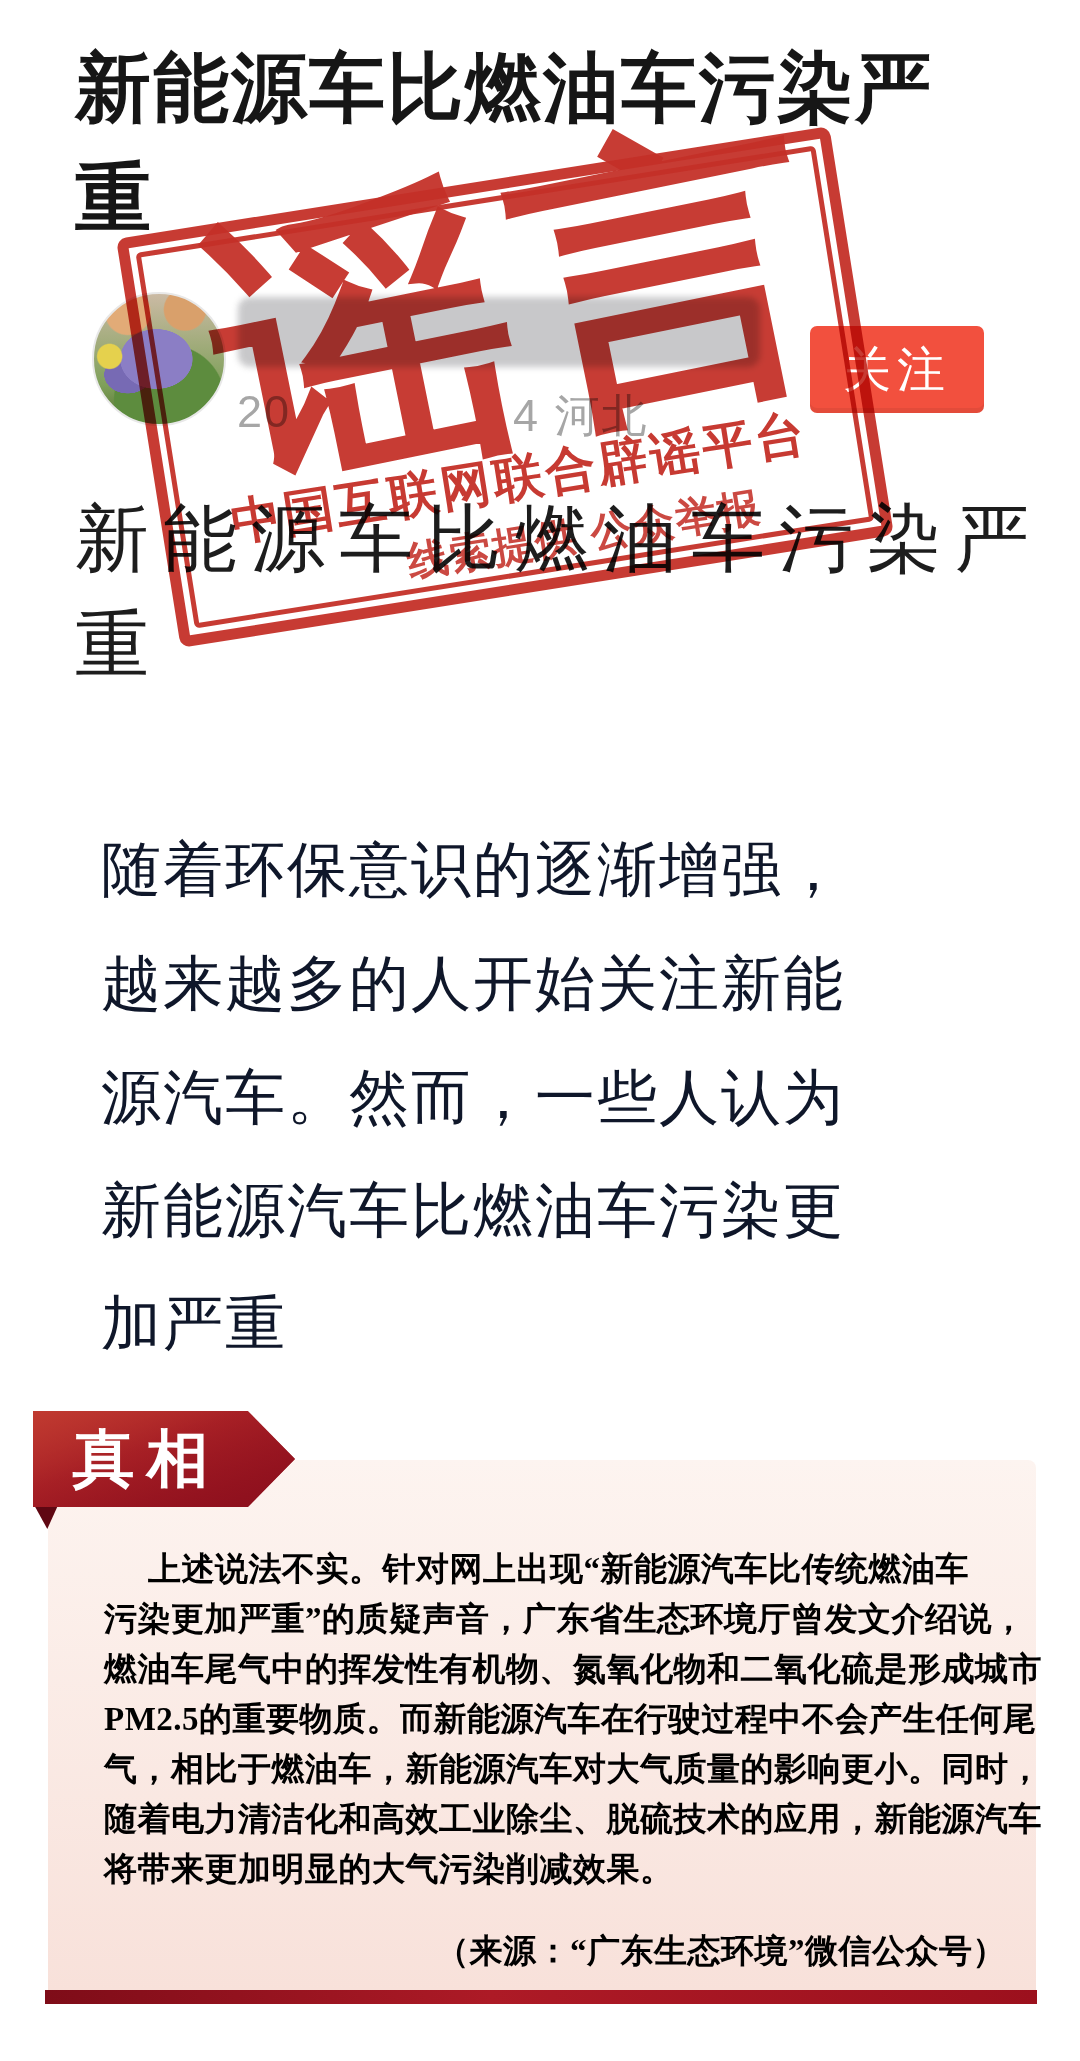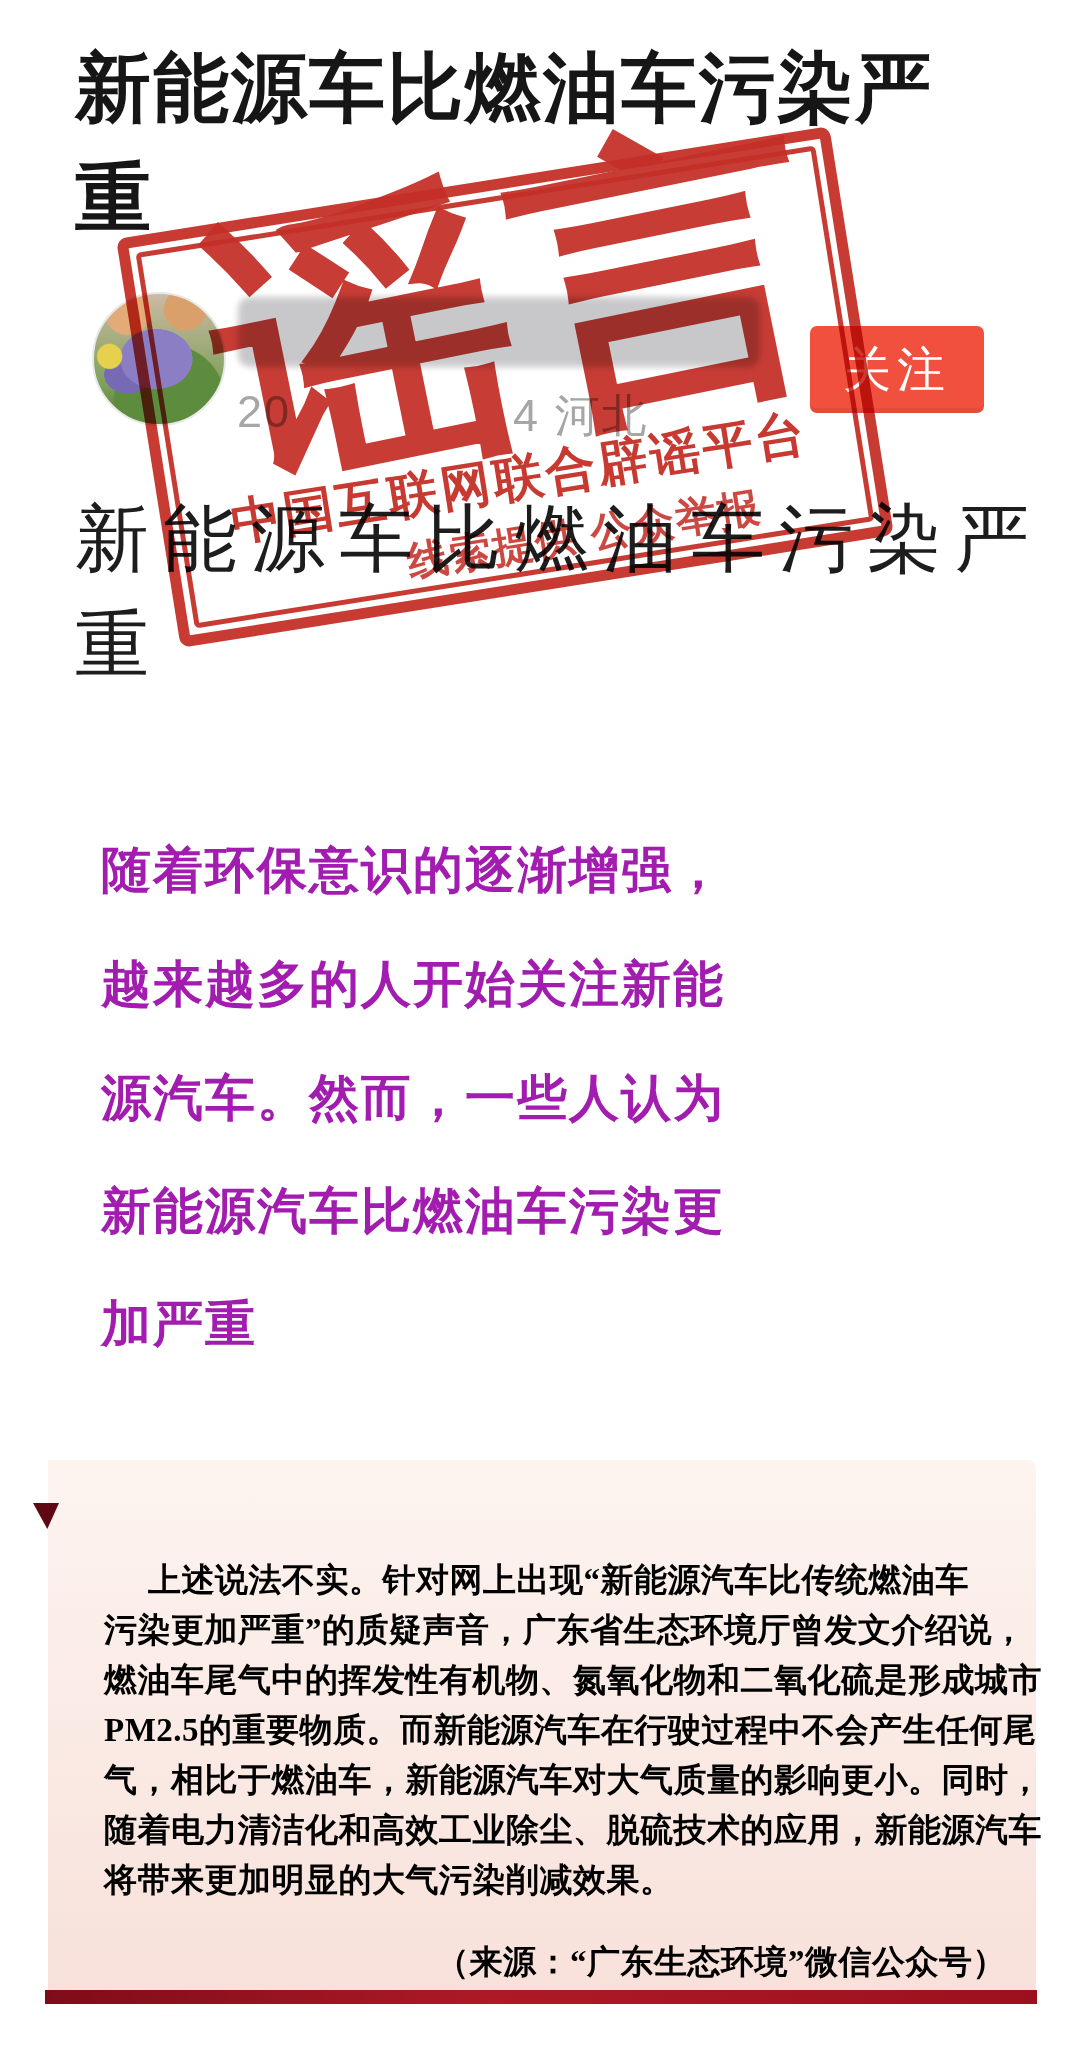--- a/index.html
+++ b/index.html
@@ -38,21 +38,21 @@
     left:810px;top:326px;width:174px;height:87px;border-radius:7px;border:none;
     background:#f2503e;color:#fff;font-size:48px;letter-spacing:6px;
     display:flex;align-items:center;justify-content:center;
     font-family:inherit;box-shadow:inset 0 -5px 0 rgba(0,0,0,.06);
   }
 
   .content-title{left:75px;font-size:74px;font-weight:500;color:#1d1d1d;letter-spacing:14px;line-height:86px;white-space:nowrap;}
   .content-title.l1{top:496px;}
   .content-title.l2{top:602px;}
 
-  .para-line{left:101px;font-size:50px;font-weight:700;color:#a21caf;letter-spacing:2px;line-height:80px;white-space:nowrap;}
+  .para-line{left:101px;font-size:60px;font-weight:400;color:#0f172a;letter-spacing:2px;line-height:80px;white-space:nowrap;}
   .para-line.p0{top:830px;}
   .para-line.p1{top:944px;}
   .para-line.p2{top:1058px;}
   .para-line.p3{top:1171px;}
   .para-line.p4{top:1284px;}
 
   
   .stamp{
     left:144px;top:180px;width:722px;height:414px;
     transform:rotate(-9deg);transform-origin:50% 50%;
@@ -97,21 +97,21 @@
   .banner-fold{
     left:33px;top:1503px;width:26px;height:26px;background:#5f0712;
     clip-path:polygon(0 0,100% 0,55% 100%);
   }
   .truth-text{
     left:104px;top:1544px;width:902px;
     font-family:"Liberation Serif","DejaVu Serif",serif;
     font-size:33px;font-weight:600;color:#000;letter-spacing:.5px;
   }
   .truth-line{height:50px;line-height:50px;white-space:nowrap;}
-  .truth-line.indent{text-indent:44px;margin-top:11px;}
+  .truth-line.indent{text-indent:44px;}
   .truth-source{height:50px;line-height:50px;white-space:nowrap;text-align:right;margin-top:32px;}
 </style>
 </head>
 <body>
 
 <div class="screen">
 
   <div class="abs post-title l1">新能源车比燃油车污染严</div>
   <div class="abs post-title l2">重</div>
 
@@ -134,20 +134,23 @@
   <div class="abs stamp">
     <div class="stamp-frame-outer"></div>
     <div class="stamp-frame-inner"></div>
     <div class="stamp-word">谣言</div>
     <div class="stamp-org">中国互联网联合辟谣平台</div>
     <div class="stamp-sub">线索提供 公众举报</div>
   </div>
 
   <div class="abs truth-box"></div>
   <div class="abs banner-fold"></div>
+  <div class="abs truth-banner">
+    <span class="truth-banner-label">真相</span>
+  </div>
 
   <div class="abs truth-text">
     <div class="truth-line indent">上述说法不实。针对网上出现“新能源汽车比传统燃油车</div>
     <div class="truth-line">污染更加严重”的质疑声音，广东省生态环境厅曾发文介绍说，</div>
     <div class="truth-line">燃油车尾气中的挥发性有机物、氮氧化物和二氧化硫是形成城市</div>
     <div class="truth-line">PM2.5的重要物质。而新能源汽车在行驶过程中不会产生任何尾</div>
     <div class="truth-line">气，相比于燃油车，新能源汽车对大气质量的影响更小。同时，</div>
     <div class="truth-line">随着电力清洁化和高效工业除尘、脱硫技术的应用，新能源汽车</div>
     <div class="truth-line">将带来更加明显的大气污染削减效果。</div>
     <div class="truth-source">（来源：“广东生态环境”微信公众号）</div>

